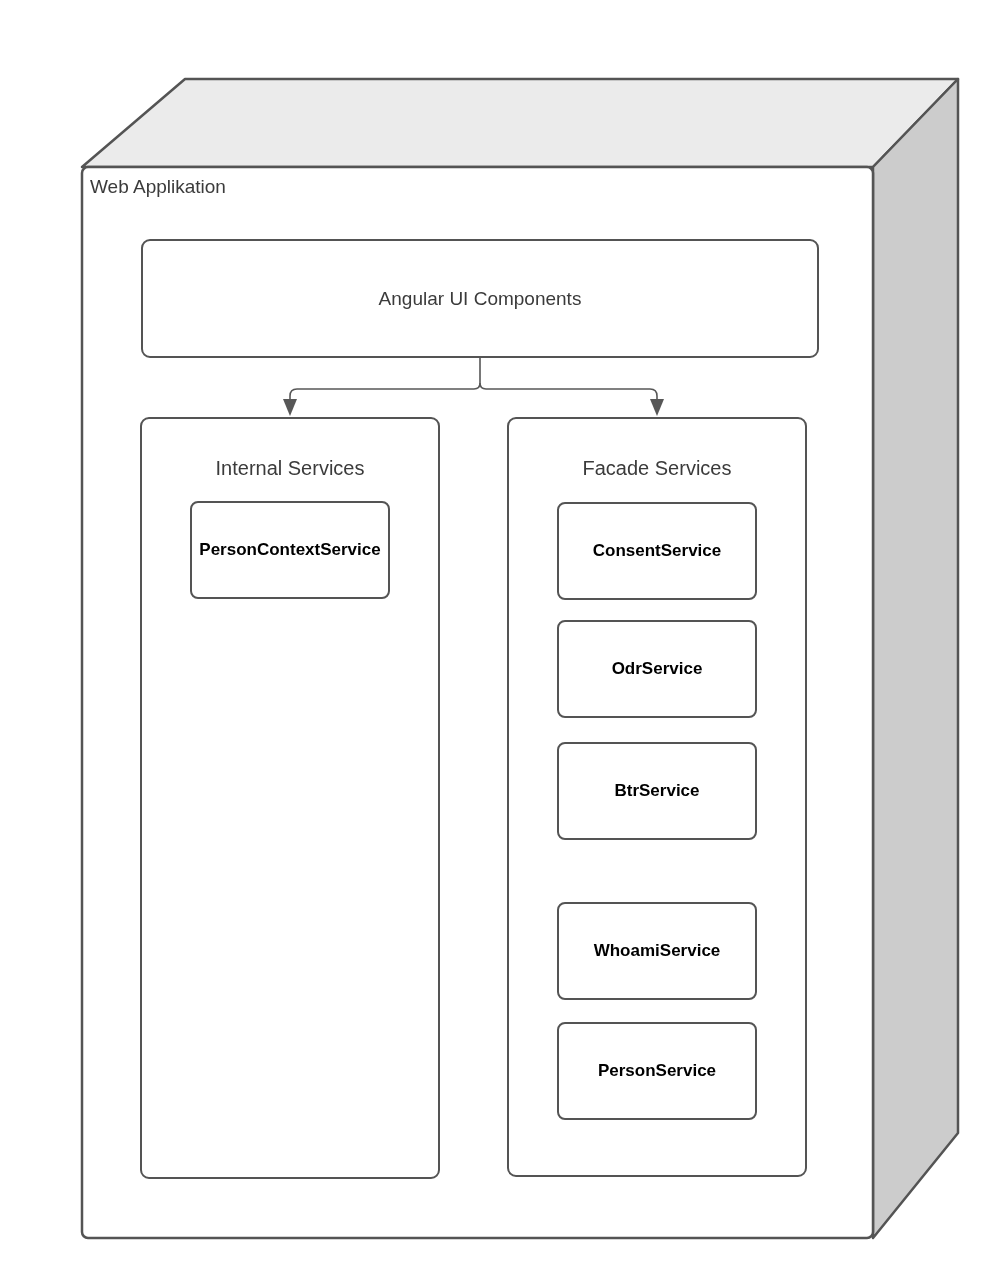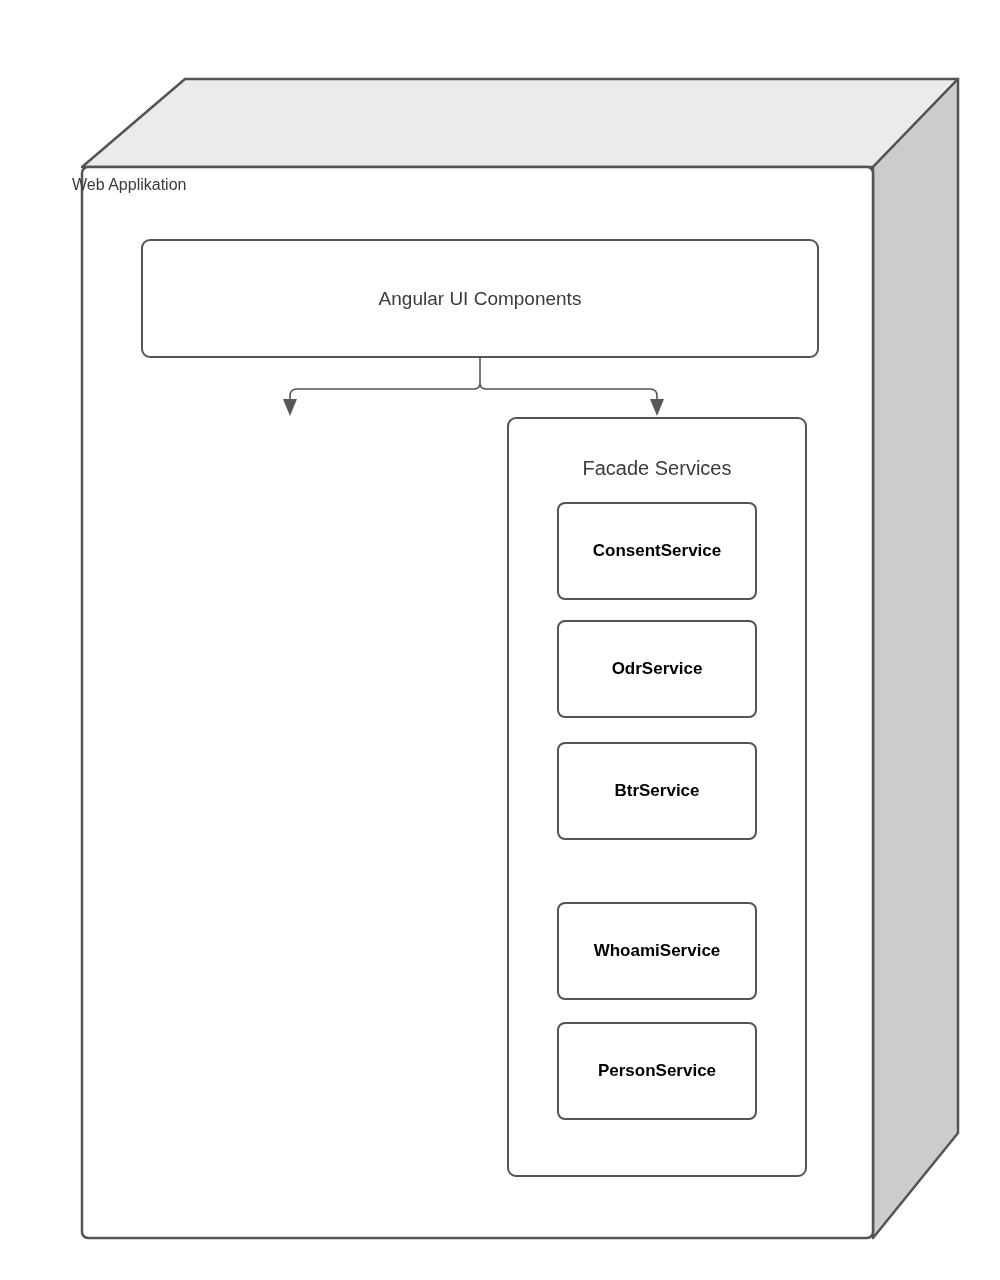--- a/index.html
+++ b/index.html
@@ -30,23 +30,23 @@
     border: 2px solid var(--stroke);
     border-radius: 9px;
     background: var(--front-face);
     display: flex;
     align-items: center;
     justify-content: center;
     text-align: center;
   }
   #web-app-label {
     position: absolute;
-    left: 72px;
+    left: 90px;
     top: 176px;
-    font-size: 16px;
+    font-size: 19px;
     color: var(--label-text);
     white-space: nowrap;
   }
   #angular-box {
     left: 141px;
     top: 239px;
     width: 678px;
     height: 119px;
     font-size: 19px;
     color: var(--label-text);
@@ -105,20 +105,26 @@
       <path d="M657,416 L650,399 H664 Z"></path>
     </g>
   </svg>
 
   <div id="web-app-label">Web Applikation</div>
 
   <div class="node" id="angular-box">
     <span>Angular UI Components</span>
   </div>
 
+  <div class="group" id="internal-group">
+    <div class="group-title">Internal Services</div>
+    <div class="node service" id="svc-personcontext">
+      <span>PersonContextService</span>
+    </div>
+  </div>
 
   <div class="group" id="facade-group">
     <div class="group-title">Facade Services</div>
     <div class="node service" id="svc-consent">
       <span>ConsentService</span>
     </div>
     <div class="node service" id="svc-odr">
       <span>OdrService</span>
     </div>
     <div class="node service" id="svc-whoami">

